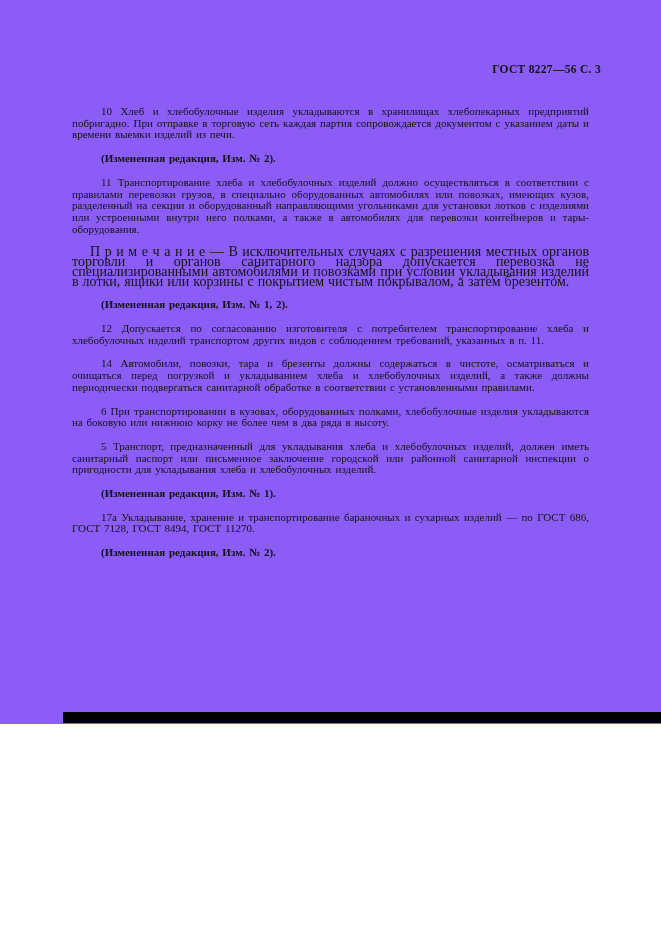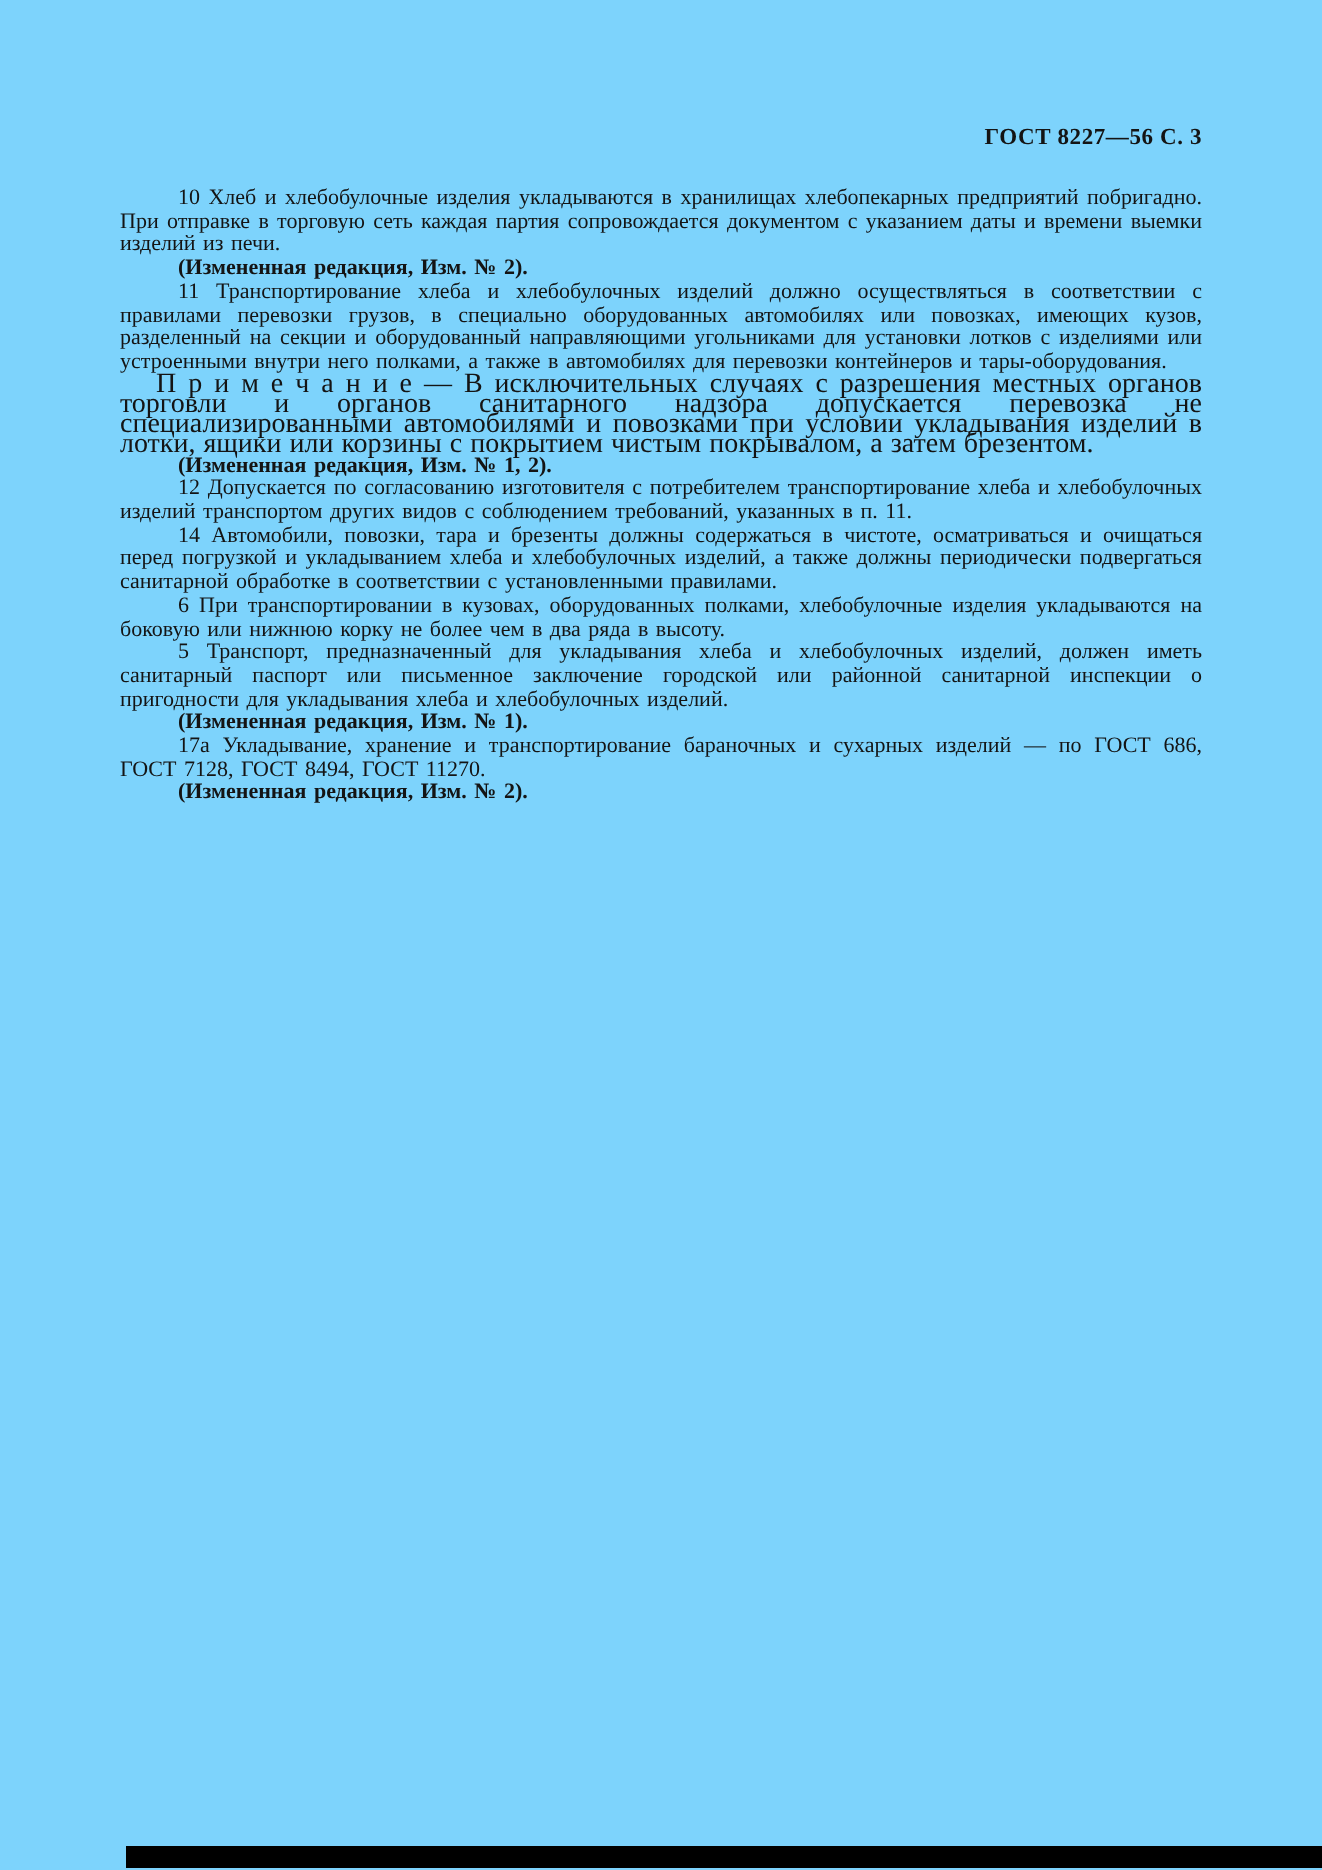--- a/index.html
+++ b/index.html
@@ -3,22 +3,22 @@
 <meta charset="utf-8">
 <style>
   html, body {
     margin: 0;
     padding: 0;
     background: #ffffff;
   }
   .page {
     position: relative;
     width: 661px;
-    height: 935px;
-    background: #7dd3fc;
+    height: 724px;
+    background: #8b5cf6;
     overflow: hidden;
     font-family: "Liberation Serif", "DejaVu Serif", serif;
     color: #141414;
   }
   .header {
     position: absolute;
     top: 63px;
     left: 60px;
     width: 541px;
     text-align: right;
@@ -30,21 +30,21 @@
     position: absolute;
     top: 94px;
     left: 60px;
     width: 541px;
     text-align: justify;
     font-size: 11px;
     line-height: 11.7px;
     word-spacing: 1px;
   }
   .content p {
-    margin: 0;
+    margin: 12px;
     padding: 0;
     text-indent: 29px;
   }
   .content p.note {
     font-size: 14px;
     line-height: 10px;
     text-indent: 18px;
     word-spacing: 0.5px;
   }
   .content p.revision {

